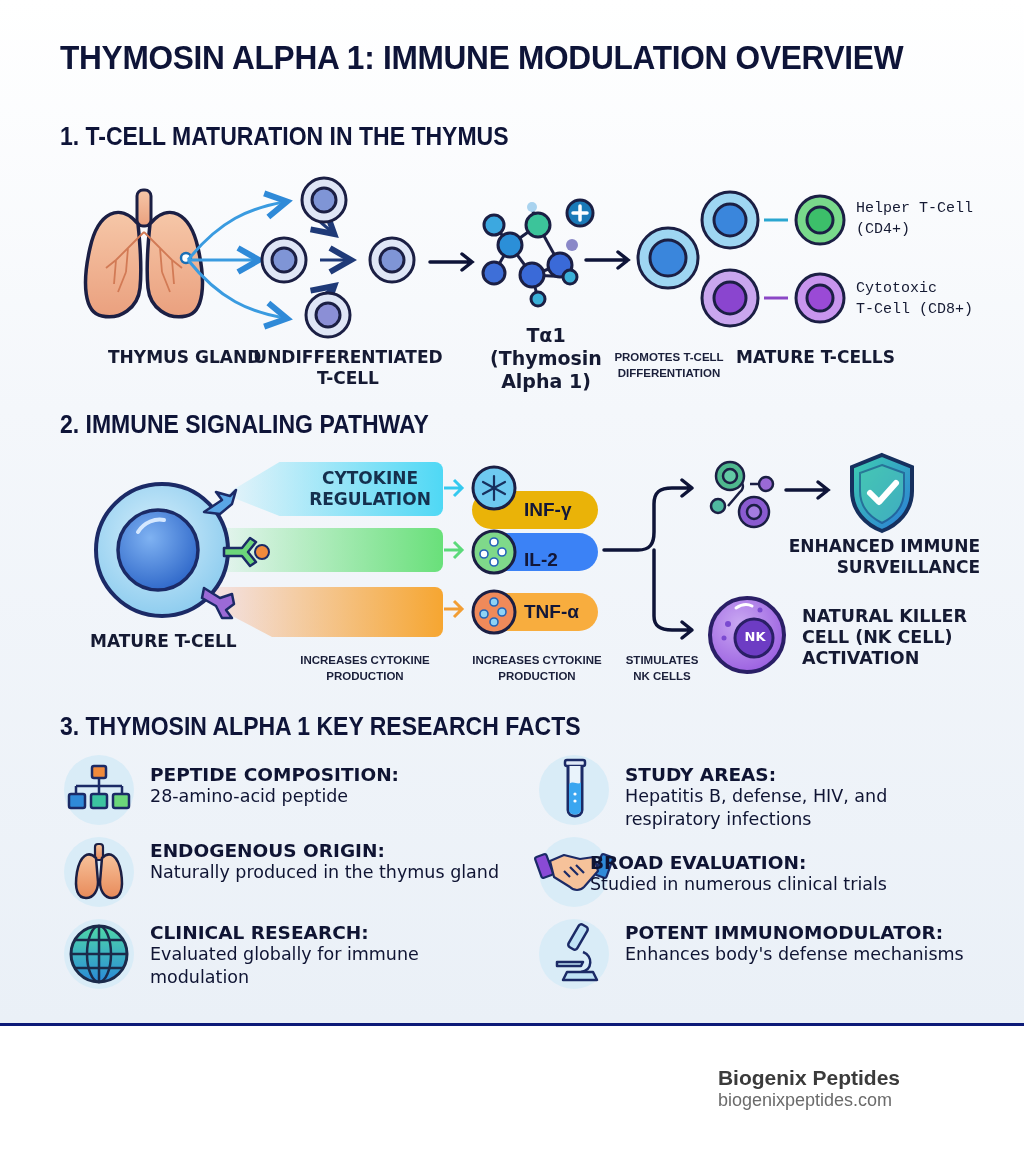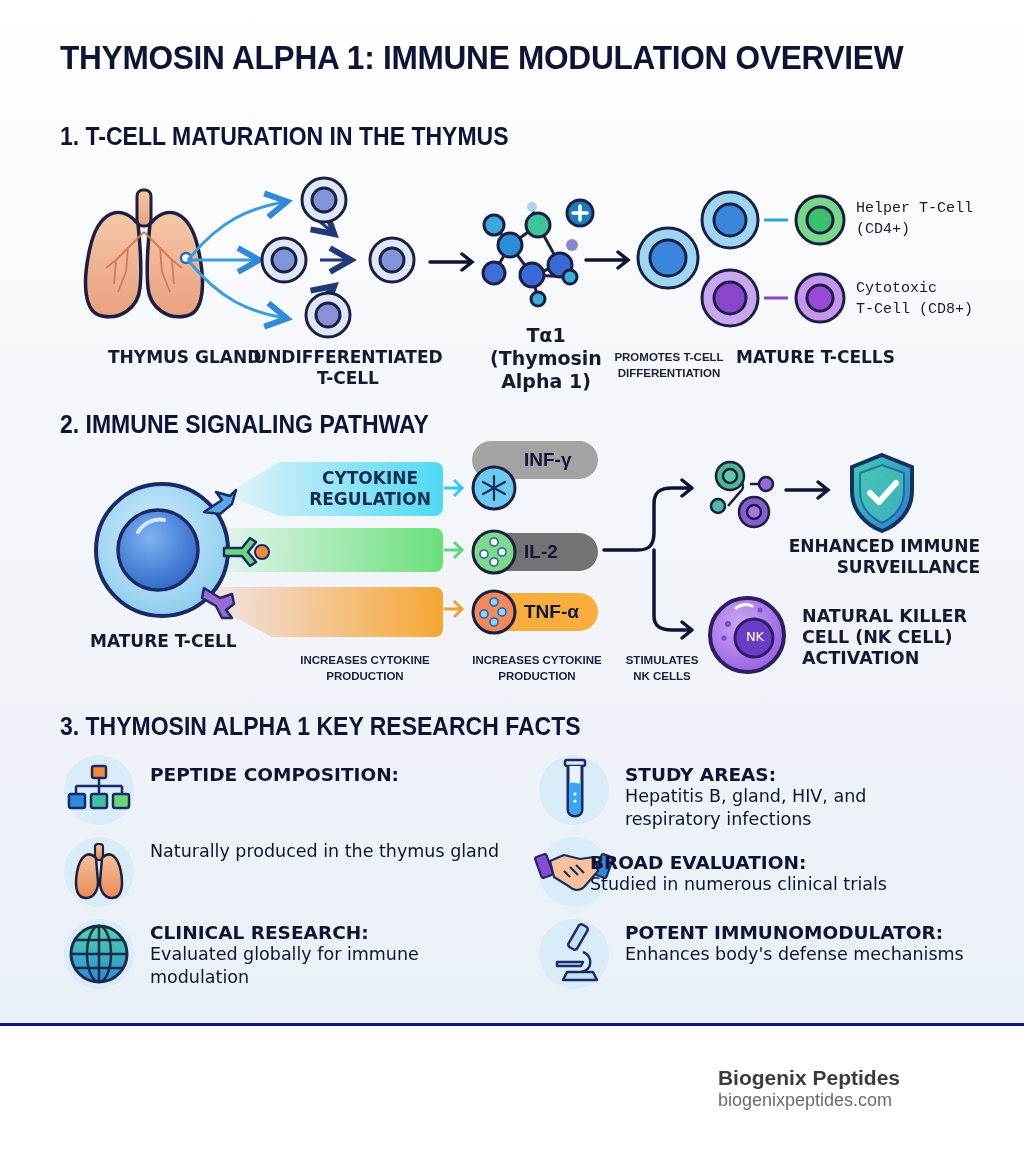--- a/index.html
+++ b/index.html
@@ -173,24 +173,24 @@
   <div>CYTOKINE</div>
   <div>REGULATION</div>
 </div>
 
 <svg style="left:440px; top:470px;" width="30" height="160" viewBox="0 0 30 160">
   <path d="M4 18 L22 18 M14 10 L22 18 L14 26" stroke="#34c9ef" stroke-width="3" fill="none"></path>
   <path d="M4 80 L22 80 M14 72 L22 80 L14 88" stroke="#5bd97a" stroke-width="3" fill="none"></path>
   <path d="M4 139 L22 139 M14 131 L22 139 L14 147" stroke="#f29e34" stroke-width="3" fill="none"></path>
 </svg>
 
-<div class="pill" style="left:472px; top:441px; width:126px; background:#a3a3a3;text-align:right;">
+<div class="pill" style="left:472px; top:491px; width:126px; background:#eab308;text-align:right;">
   <span>INF-γ</span>
 </div>
-<div class="pill" style="left:472px; top:533px; width:126px; background:#737373;">
+<div class="pill" style="left:472px; top:533px; width:126px; background:#3b82f6;align-items:flex-end;">
   <span>IL-2</span>
 </div>
 <div class="pill" style="left:472px; top:593px; width:126px; background:#f8ad3e;">
   <span>TNF-α</span>
 </div>
 <svg style="left:470px; top:464px;" width="52" height="172" viewBox="0 0 52 172">
   <g stroke="#1b1f44" stroke-width="3">
     <circle cx="24" cy="24" r="21" fill="#6ec9f0"></circle>
     <circle cx="24" cy="88" r="21" fill="#7fd98a"></circle>
     <circle cx="24" cy="148" r="21" fill="#f08a5a"></circle>
@@ -292,56 +292,58 @@
         <stop offset="1" stop-color="#9a5ee0"></stop>
       </radialGradient>
     </defs>
   <circle cx="41" cy="41" r="37" fill="url(#nk)" stroke="#2a1f66" stroke-width="4"></circle>
   <circle cx="48" cy="44" r="19" fill="#6d3cc4" stroke="#2a1f66" stroke-width="3"></circle>
   <circle cx="22" cy="30" r="3" fill="#7a4ad0"></circle>
     <circle cx="18" cy="44" r="2.5" fill="#7a4ad0"></circle>
     <circle cx="54" cy="16" r="2.5" fill="#7a4ad0"></circle>
   <path d="M30 14 C36 10 42 10 46 12" stroke="#ffffff" stroke-width="3" fill="none" stroke-linecap="round"></path>
 </svg>
-<div class="abs" style="left:740px; top:629px; width:30px; text-align:center; font-family:'DejaVu Sans',sans-serif; font-weight:400; font-size:13px; color:#ffffff;">NK</div>
+<div class="abs" style="left:740px; top:629px; width:30px; text-align:center; font-family:'DejaVu Sans',sans-serif; font-weight:700; font-size:13px; color:#ffffff;">NK</div>
 <div class="abs lbl" style="left:802px; top:606px; text-align:left; font-size:17.5px;">
   <div>NATURAL KILLER</div>
   <div>CELL (NK CELL)</div>
   <div>ACTIVATION</div>
 </div>
 
 <div class="abs h2" style="left:60px; top:712px;">3. THYMOSIN ALPHA 1 KEY RESEARCH FACTS</div>
 
 <div class="fact-icon" style="left:64px; top:755px;"></div>
 <svg style="left:68px; top:764px;" width="62" height="50" viewBox="0 0 62 50">
   <g stroke="#1b2a66" stroke-width="2.5">
     <rect x="24" y="2" width="14" height="12" rx="2" fill="#f08a3c"></rect>
     <path d="M31 14 L31 22 M8 22 L54 22 M8 22 L8 30 M31 22 L31 30 M54 22 L54 30" fill="none"></path>
     <rect x="1" y="30" width="16" height="14" rx="2" fill="#2f8ad8"></rect>
     <rect x="23" y="30" width="16" height="14" rx="2" fill="#3cc4a0"></rect>
     <rect x="45" y="30" width="16" height="14" rx="2" fill="#6cd67a"></rect>
   </g>
 </svg>
 <div class="abs" style="left:150px; top:764px;">
   <div class="fact-title">PEPTIDE COMPOSITION:</div>
+  <div class="fact-body">28-amino-acid peptide</div>
 </div>
 
 <div class="fact-icon" style="left:64px; top:837px;"></div>
 <svg style="left:74px; top:842px;" width="50" height="60" viewBox="0 0 50 60">
   <defs>
       <linearGradient id="lung2" x1="0" y1="0" x2="0" y2="1">
         <stop offset="0" stop-color="#f7c29a"></stop>
         <stop offset="1" stop-color="#e88a5a"></stop>
       </linearGradient>
     </defs>
   <rect x="21" y="2" width="8" height="16" rx="3" fill="url(#lung2)" stroke="#1b1f44" stroke-width="2.2"></rect>
   <path d="M22 16 C14 8 6 14 3 30 C0 48 4 56 12 56 C20 56 24 48 24 40 Z" fill="url(#lung2)" stroke="#1b1f44" stroke-width="2.5"></path>
   <path d="M28 16 C36 8 44 14 47 30 C50 48 46 56 38 56 C30 56 26 48 26 40 Z" fill="url(#lung2)" stroke="#1b1f44" stroke-width="2.5"></path>
 </svg>
 <div class="abs" style="left:150px; top:840px; width:350px;">
+  <div class="fact-title">ENDOGENOUS ORIGIN:</div>
   <div class="fact-body">Naturally produced in the thymus gland</div>
 </div>
 
 <div class="fact-icon" style="left:64px; top:919px;"></div>
 <svg style="left:68px; top:923px;" width="62" height="62" viewBox="0 0 62 62">
   <defs>
       <linearGradient id="gl" x1="0" y1="0" x2="0" y2="1">
         <stop offset="0" stop-color="#4fd8a8"></stop>
         <stop offset="1" stop-color="#2a8ad8"></stop>
       </linearGradient>
@@ -362,21 +364,21 @@
 <div class="fact-icon" style="left:539px; top:755px;"></div>
 <svg style="left:560px; top:758px;" width="30" height="64" viewBox="0 0 30 64">
   <rect x="5" y="2" width="20" height="6" rx="2" fill="#dfe9f7" stroke="#1b2a66" stroke-width="2.5"></rect>
   <path d="M8 8 L8 52 C8 60 22 60 22 52 L22 8" fill="#e9f3fb" stroke="#1b2a66" stroke-width="3"></path>
   <path d="M9 26 C14 22 18 28 21 24 L21 52 C21 58 9 58 9 52 Z" fill="#3aa6f0"></path>
   <circle cx="15" cy="36" r="1.6" fill="#ffffff"></circle>
     <circle cx="15" cy="43" r="1.6" fill="#ffffff"></circle>
 </svg>
 <div class="abs" style="left:625px; top:764px; width:320px;">
   <div class="fact-title">STUDY AREAS:</div>
-  <div class="fact-body">Hepatitis B, gland, HIV, and respiratory infections</div>
+  <div class="fact-body">Hepatitis B, defense, HIV, and respiratory infections</div>
 </div>
 
 <div class="fact-icon" style="left:539px; top:837px;"></div>
 <svg style="left:536px; top:847px;" width="76" height="50" viewBox="0 0 76 50">
   <g stroke="#1b2a66" stroke-width="2.2" stroke-linejoin="round">
     <rect x="2" y="8" width="12" height="22" rx="2" fill="#8a4ad6" transform="rotate(-20 8 19)"></rect>
     <rect x="62" y="8" width="12" height="22" rx="2" fill="#2f8ad8" transform="rotate(20 68 19)"></rect>
     <path d="M14 14 L28 8 L44 12 L58 10 L62 24 L48 40 C44 44 38 44 34 40 L18 30 Z" fill="#f6c29a"></path>
     <path d="M28 24 L34 30 M34 20 L42 28 M40 18 L48 26" fill="none"></path>
   </g>

